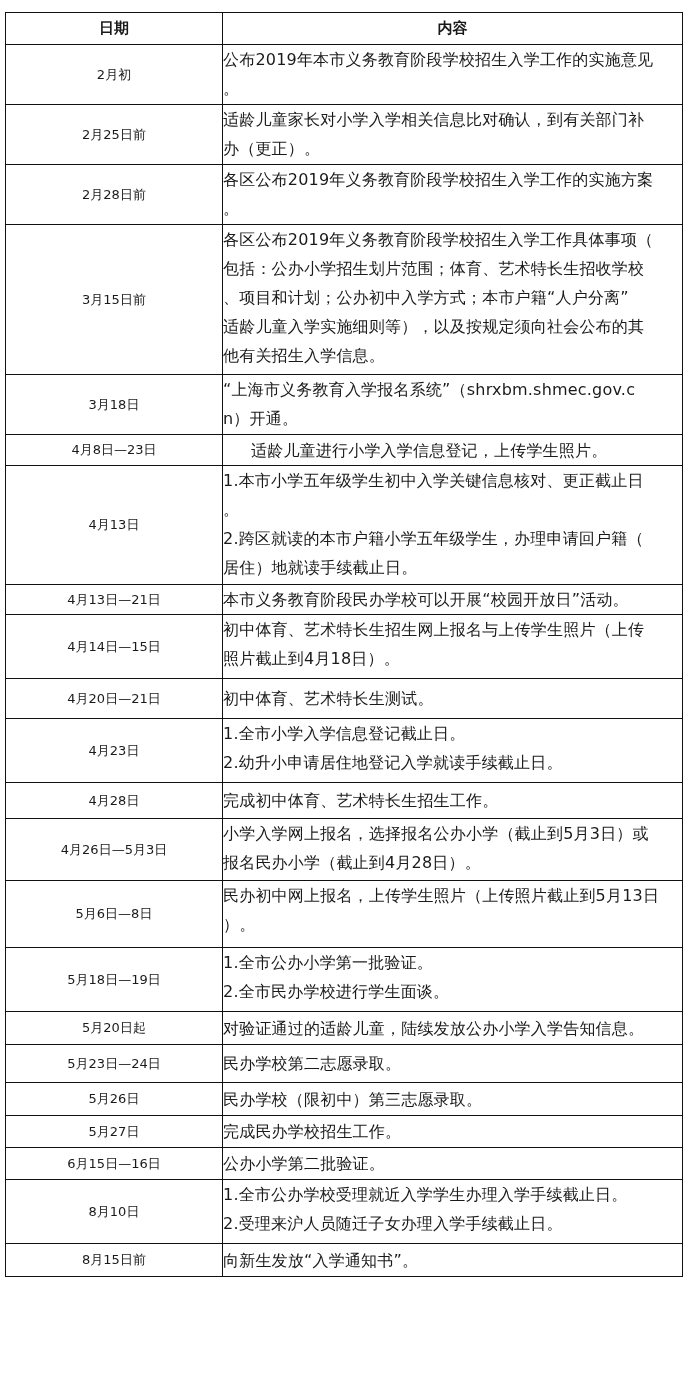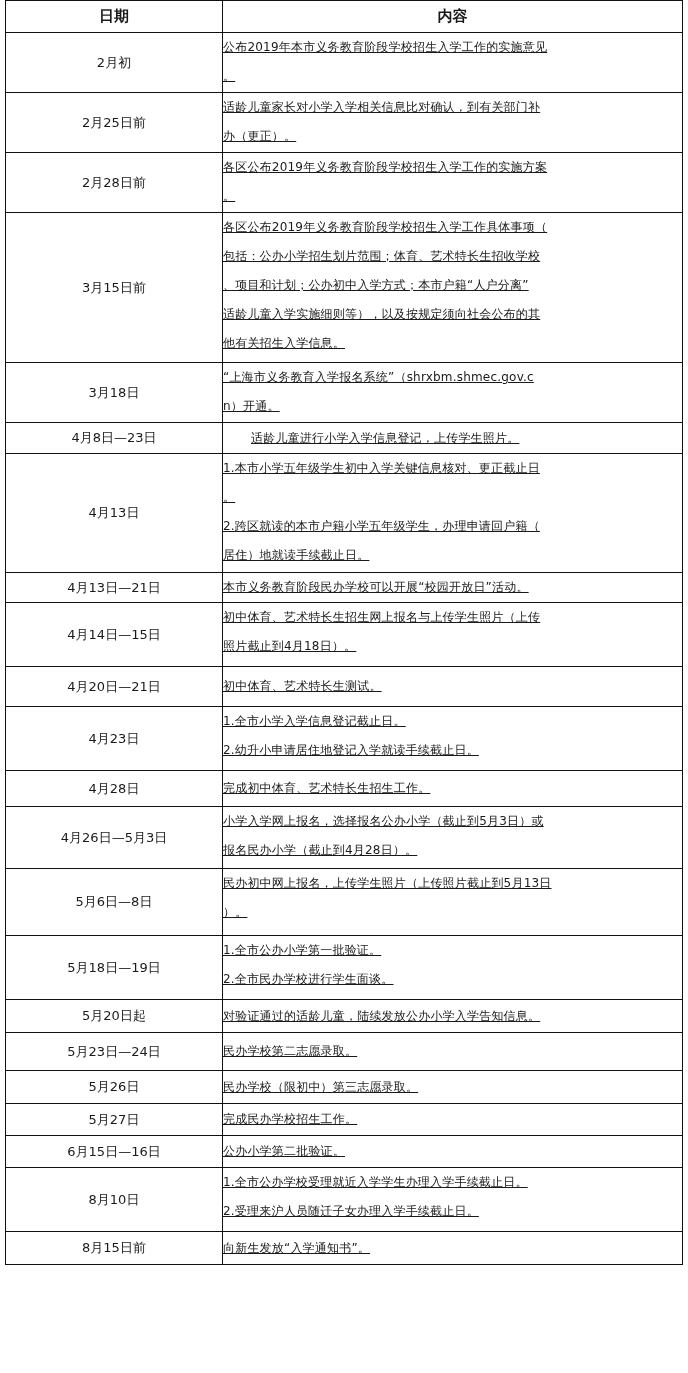--- a/index.html
+++ b/index.html
@@ -1,26 +1,26 @@
 <!DOCTYPE html>
 <html><head>
 <meta charset="utf-8">
 <style>
   html, body { margin: 0; padding: 0; background: #ffffff; }
   body { width: 688px; height: 1373px; position: relative; overflow: hidden;
          font-family: "DejaVu Sans", "Liberation Sans", sans-serif; color: #1a1a1a; }
-  table.schedule { position: absolute; left: 5px; top: 0; width: 677px;
+  table.schedule { position: absolute; left: 5px; top: 12px; width: 677px;
          border-collapse: collapse; table-layout: fixed; }
   table.schedule td, table.schedule th { border: 1.5px solid #111; padding: 0; }
   col.c-date { width: 217px; }
   col.c-content { width: 460px; }
   th { font-weight: bold; font-size: 15px; text-align: center; height: 31px; }
   td.date { text-align: center; vertical-align: middle; font-size: 13px; }
-  td.content { vertical-align: top; font-size: 12px; padding: 2px 4px 0 7px;
-         line-height: 29px; letter-spacing: 0.2px; word-break: break-all; text-decoration: underline; }
+  td.content { vertical-align: top; font-size: 16px; padding: 2px 4px 0 7px;
+         line-height: 29px; letter-spacing: 0.2px; word-break: break-all; }
   td.content p { margin: 0; }
 </style>
 </head>
 <body>
 
 <table class="schedule">
   <colgroup>
       <col class="c-date">
       <col class="c-content">
     </colgroup>

